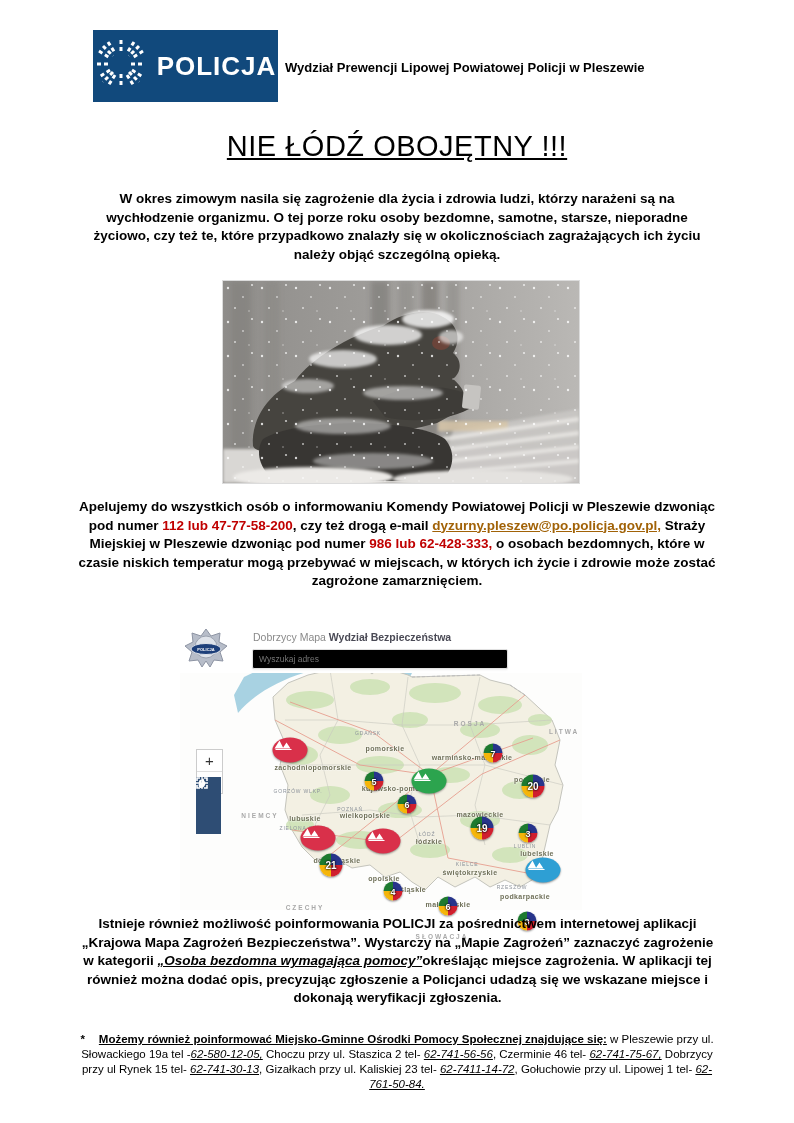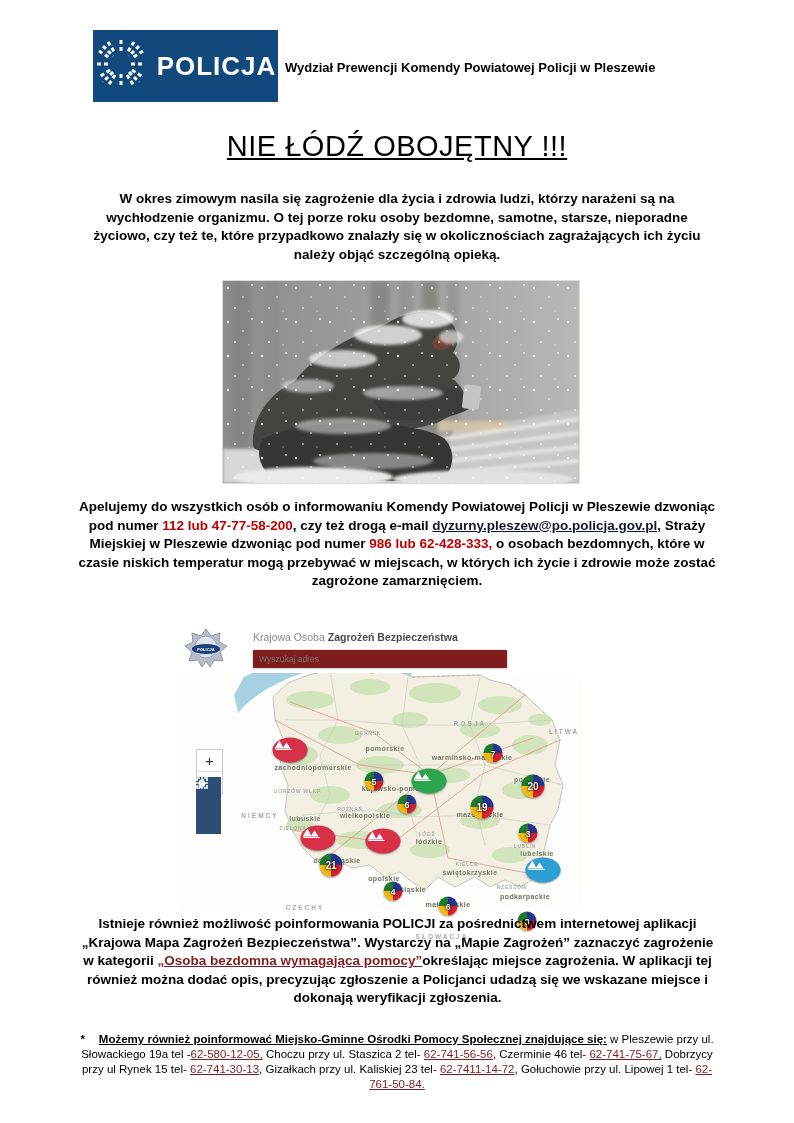--- a/index.html
+++ b/index.html
@@ -11,39 +11,39 @@
   .dept{position:absolute;left:285px;top:60px;width:470px;font-size:13px;font-weight:bold;}
 
   
   .doc-title{position:absolute;left:0;top:130px;width:794px;text-align:center;font-size:29px;letter-spacing:.5px;}
   .doc-title span{text-decoration:underline;}
   .para{position:absolute;text-align:center;font-weight:bold;font-size:13.5px;line-height:18.5px;}
   .para1{left:82px;top:190px;width:630px;}
   .para2{left:77px;top:498px;width:640px;}
   .para3{left:75px;top:915px;width:645px;}
   .red{color:#c00000;}
-  .red-u{color:#7f1d1d;text-decoration:underline;}
-  .email{color:#0f172a;text-decoration:underline;}
+  .red-u{color:#000000;text-decoration:underline;font-style:italic;}
+  .email{color:#a16207;text-decoration:underline;}
 
   
   .photo{position:absolute;left:222px;top:280px;width:356px;height:202px;border:1px solid #dcdcdc;}
   .photo svg{display:block;}
 
   
   .footer{position:absolute;left:72px;top:1032px;width:650px;text-align:center;font-size:11.5px;line-height:15px;}
   .footer .lead{font-weight:bold;text-decoration:underline;}
   .footer .ast{font-weight:bold;margin-right:14px;}
 
   
   .mapapp{position:absolute;left:180px;top:625px;width:402px;height:285px;background:#fff;}
   .mapapp-header{position:absolute;left:0;top:0;width:402px;height:48px;}
   .badge{position:absolute;left:5px;top:3px;}
   .map-title{position:absolute;left:73px;top:6px;font-size:10.5px;color:#8a8a8a;}
   .map-title b{color:#4a4a55;}
-  .map-search{position:absolute;left:72px;top:24px;width:256px;height:20px;border:1px solid #e0e0e0;border-radius:2px;background:#7f1d1d;box-shadow:0 1px 2px rgba(0,0,0,.08);font-size:8.5px;color:#999;padding:0 6px;box-sizing:border-box;font-family:"Liberation Sans",sans-serif;}
+  .map-search{position:absolute;left:72px;top:24px;width:256px;height:20px;border:1px solid #e0e0e0;border-radius:2px;background:#000000;box-shadow:0 1px 2px rgba(0,0,0,.08);font-size:8.5px;color:#999;padding:0 6px;box-sizing:border-box;font-family:"Liberation Sans",sans-serif;}
   .map-canvas{position:absolute;left:0px;top:48px;width:402px;height:237px;background:#fdfdfc;}
   .map-canvas svg{position:absolute;left:0;top:0;}
 
   .region-label,.country-label,.city-label{position:absolute;transform:translate(-50%,-50%);white-space:nowrap;pointer-events:none;}
   .region-label{font-size:7px;font-weight:bold;color:#6f7058;text-shadow:0 0 2px #fff,0 0 2px #fff;letter-spacing:.4px;}
   .country-label{font-size:6.5px;font-weight:bold;color:#a9a9a9;letter-spacing:2px;}
   .city-label{font-size:5px;color:#8d939b;letter-spacing:.8px;}
 
   .cluster{position:absolute;transform:translate(-50%,-50%);width:19px;height:19px;border-radius:50%;
     background:conic-gradient(#27348b 0 25%,#d01f2e 25% 50%,#f5b50a 50% 75%,#1d7a2f 75% 100%);
@@ -83,21 +83,21 @@
           <line x1="20" y1="37" x2="13" y2="48"></line>
         <line x1="4" y1="13" x2="15" y2="20"></line>
           <line x1="37" y1="32" x2="48" y2="39"></line>
         <line x1="48" y1="13" x2="37" y2="20"></line>
           <line x1="15" y1="32" x2="4" y2="39"></line>
       </g>
     </svg>
   </span>
   <span class="logo-text">POLICJA</span>
 </div>
-<div class="dept">Wydział Prewencji Komendy Powiatowej Policji w Pleszewie</div>
+<div class="dept">Wydział Prewencji Lipowej Powiatowej Policji w Pleszewie</div>
 
 <div class="doc-title"><span>NIE ŁÓDŹ OBOJĘTNY !!!</span></div>
 
 <div class="para para1">W okres zimowym  nasila się  zagrożenie dla życia i zdrowia ludzi, którzy narażeni są na wychłodzenie organizmu. O tej porze roku osoby bezdomne, samotne, starsze, nieporadne życiowo, czy też te, które przypadkowo znalazły się w okolicznościach zagrażających ich życiu należy objąć szczególną opieką.</div>
 
 <div class="photo">
   <svg width="356" height="202" viewBox="0 0 356 202">
     <defs>
       <linearGradient id="bgGrad" x1="0" y1="0" x2="1" y2="0">
         <stop offset="0" stop-color="#8f8d8a"></stop>
@@ -165,21 +165,21 @@
 <div class="mapapp">
   <div class="mapapp-header">
     <span class="badge">
       <svg width="42" height="40" viewBox="0 0 42 40">
         <polygon points="21,1 26,8 35,5 34,14 42,18 35,24 38,33 29,32 25,39 21,33 17,39 13,32 4,33 7,24 0,18 8,14 7,5 16,8" fill="#b7bdc9" stroke="#8d94a3" stroke-width="1"></polygon>
         <circle cx="21" cy="19" r="11" fill="#dfe3ea" stroke="#9aa1ae" stroke-width="1"></circle>
         <ellipse cx="21" cy="21" rx="15" ry="5.5" fill="#1d3f7a" stroke="#dfe3ea" stroke-width="1"></ellipse>
         <text x="21" y="23" text-anchor="middle" font-size="4" fill="#ffffff" font-family="Liberation Sans, sans-serif" font-weight="bold">POLICJA</text>
       </svg>
     </span>
-    <div class="map-title"><span>Krajowa Osoba </span><b>Zagrożeń Bezpieczeństwa</b></div>
+    <div class="map-title"><span>Dobrzycy Mapa </span><b>Wydział Bezpieczeństwa</b></div>
     <input class="map-search" type="text" readonly="" placeholder="Wyszukaj adres" style="">
   </div>
 
   <div class="map-canvas">
     <svg width="402" height="237" viewBox="48 48 402 237" style="left:0;top:0">
       
     </svg>
     <svg width="402" height="237" viewBox="0 48 402 237">
 
       <path d="M58 88 C 80 62 120 44 165 40 C 185 38 198 44 215 48 L 230 52 L 238 36 C 190 26 110 28 64 52 L 54 70 Z" fill="#a8d2e2"></path>
@@ -265,21 +265,21 @@
     <span class="city-label" style="left:123px;top:155px">ZIELONA GÓRA</span>
     <span class="city-label" style="left:247px;top:161px">ŁÓDŹ</span>
     <span class="city-label" style="left:287px;top:191px">KIELCE</span>
     <span class="city-label" style="left:345px;top:173px">LUBLIN</span>
     <span class="city-label" style="left:332px;top:214px">RZESZÓW</span>
 
     <div class="cluster" style="left:313px;top:80px">7</div>
     <div class="cluster" style="left:194px;top:108px">5</div>
     <div class="cluster big" style="left:353px;top:113px">20</div>
     <div class="cluster" style="left:227px;top:131px">6</div>
-    <div class="cluster big" style="left:302px;top:134px">19</div>
+    <div class="cluster big" style="left:302px;top:155px">19</div>
     <div class="cluster" style="left:348px;top:160px">3</div>
     <div class="cluster big" style="left:151px;top:192px">21</div>
     <div class="cluster" style="left:213px;top:218px">4</div>
     <div class="cluster" style="left:268px;top:233px">6</div>
     <div class="cluster" style="left:347px;top:248px">3</div>
 
     <div class="pin pin-red" style="left:110px;top:77px">
       <svg width="22" height="13">
           <path d="M2 11 L7 3 L11 11 Z M10 11 L14 5 L18 11 Z" fill="#fff"></path>
           <path d="M3 12 h16" stroke="#fff" stroke-width="1.2"></path>

